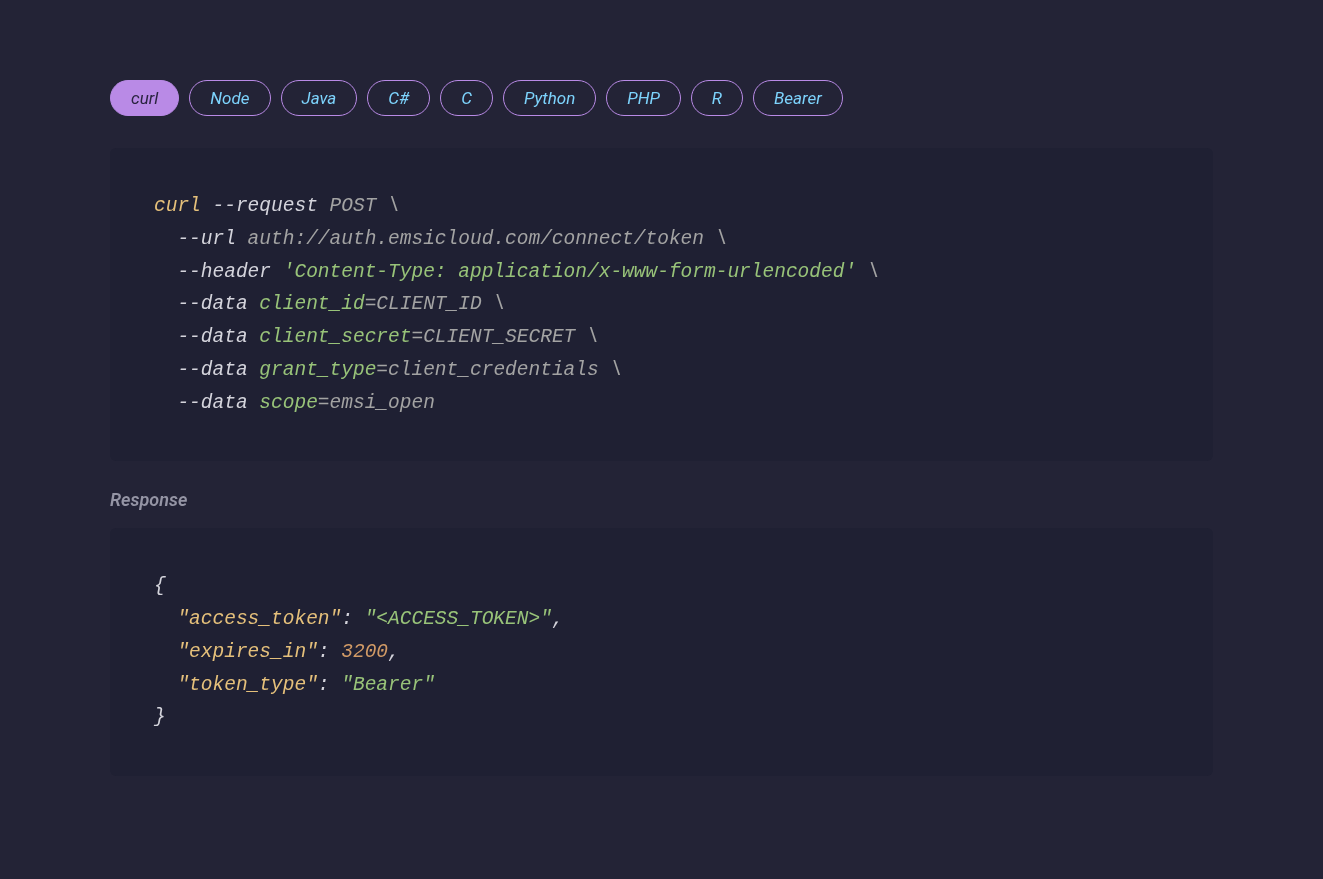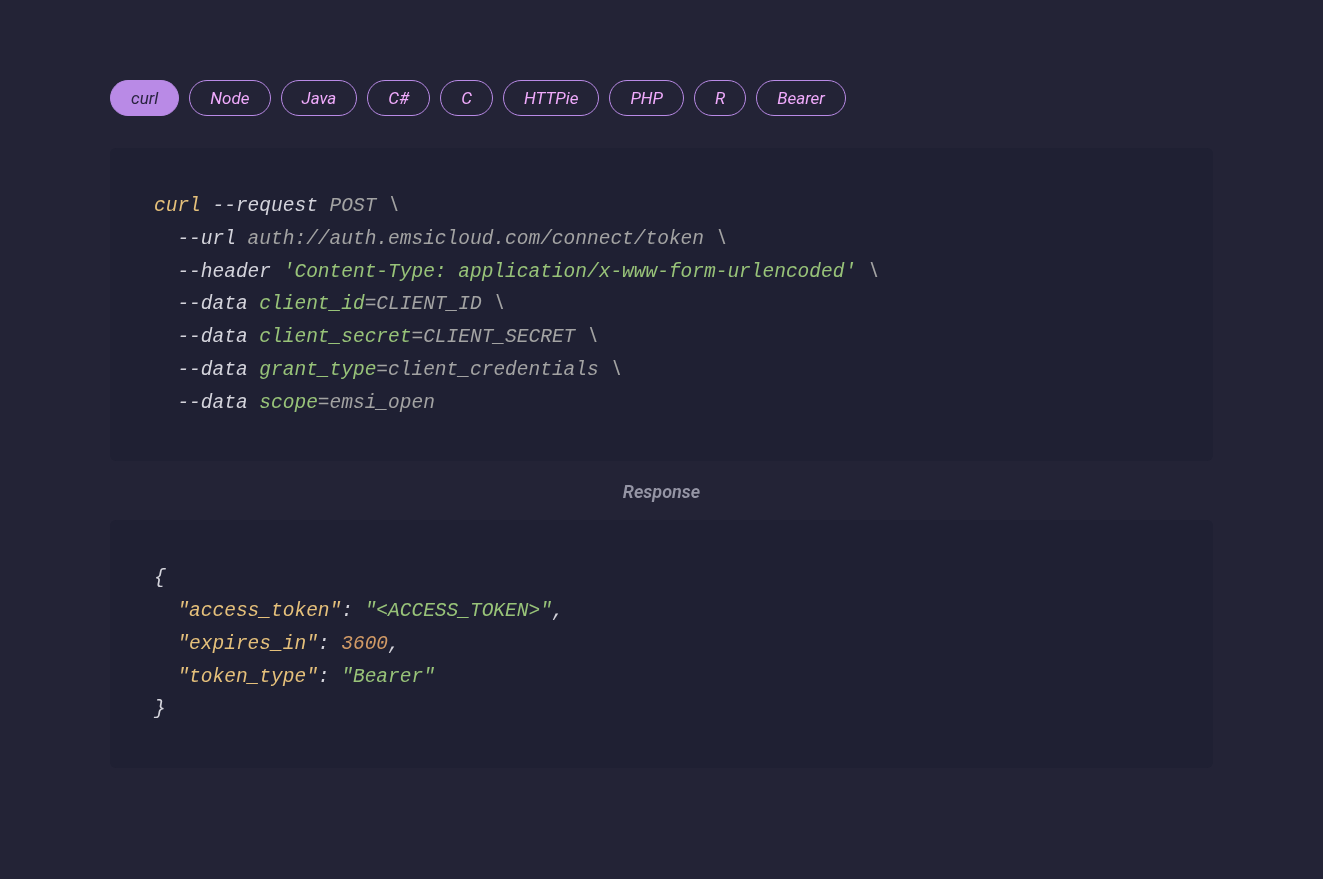--- a/index.html
+++ b/index.html
@@ -13,21 +13,21 @@
   .tabs {
     display: flex;
     gap: 10px;
     margin-bottom: 32px;
   }
   .tab {
     border: 1.5px solid #b98ae6;
     border-radius: 999px;
     padding: 7px 20px;
     font-size: 17px;
-    color: #f0abfc;
+    color: #7dd3fc;
     background: transparent;
     cursor: pointer;
     font-family: inherit;
   }
   .tab.active {
     background: #b98ae6;
     color: #2a2440;
     border-color: #b98ae6;
   }
   .code-block {
@@ -38,54 +38,53 @@
     font-size: 19.5px;
     line-height: 1.68;
     color: #d4d4dc;
     overflow-x: auto;
     white-space: pre;
   }
   .section-label {
     font-size: 18px;
     font-weight: 600;
     color: #9595a5;
-    margin: 20px 0 18px 0;
-    text-align: center;
+    margin: 28px 0 18px 0;
   }
   .tok-cmd   { color: #e5c07b; }
   .tok-flag  { color: #d4d4dc; margin-top: 20px; }
   .tok-plain { color: #a3a3a3; }
   .tok-str   { color: #98c379; }
   .tok-var   { color: #98c379; }
   .tok-punc  { color: #d4d4dc; }
   .tok-num   { color: #d19a66; }
   .tok-attr  { color: #e5c07b; }
 </style>
 </head>
 <body>
 
 <div class="tabs" id="tabs-container">
     <button class="tab active">curl</button>
     <button class="tab">Node</button>
     <button class="tab">Java</button>
     <button class="tab">C#</button>
     <button class="tab">C</button>
-    <button class="tab">HTTPie</button>
+    <button class="tab">Python</button>
     <button class="tab">PHP</button>
     <button class="tab">R</button>
     <button class="tab">Bearer</button>
   </div>
 
 <div class="code-block" id="request-block"><span class="tok-cmd">curl</span><span class="tok-flag"> --request</span><span class="tok-plain"> POST \</span>
 <span class="tok-flag">  --url</span><span class="tok-plain"> auth://auth.emsicloud.com/connect/token \</span>
 <span class="tok-flag">  --header</span><span class="tok-str"> 'Content-Type: application/x-www-form-urlencoded'</span><span class="tok-plain"> \</span>
 <span class="tok-flag">  --data</span><span class="tok-var"> client_id</span><span class="tok-plain">=</span><span class="tok-plain">CLIENT_ID</span><span class="tok-plain"> \</span>
 <span class="tok-flag">  --data</span><span class="tok-var"> client_secret</span><span class="tok-plain">=</span><span class="tok-plain">CLIENT_SECRET</span><span class="tok-plain"> \</span>
 <span class="tok-flag">  --data</span><span class="tok-var"> grant_type</span><span class="tok-plain">=</span><span class="tok-plain">client_credentials</span><span class="tok-plain"> \</span>
 <span class="tok-flag">  --data</span><span class="tok-var"> scope</span><span class="tok-plain">=</span><span class="tok-plain">emsi_open</span></div>
 
 <div class="section-label">Response</div>
 
 <div class="code-block" id="response-block"><span class="tok-punc">{</span>
   <span class="tok-attr">"access_token"</span><span class="tok-punc">: </span><span class="tok-str">"&lt;ACCESS_TOKEN&gt;"</span><span class="tok-punc">,</span>
-  <span class="tok-attr">"expires_in"</span><span class="tok-punc">: </span><span class="tok-num">3600</span><span class="tok-punc">,</span>
+  <span class="tok-attr">"expires_in"</span><span class="tok-punc">: </span><span class="tok-num">3200</span><span class="tok-punc">,</span>
   <span class="tok-attr">"token_type"</span><span class="tok-punc">: </span><span class="tok-str">"Bearer"</span><span class="tok-punc"></span>
 <span class="tok-punc">}</span></div>
 
 </body></html>

